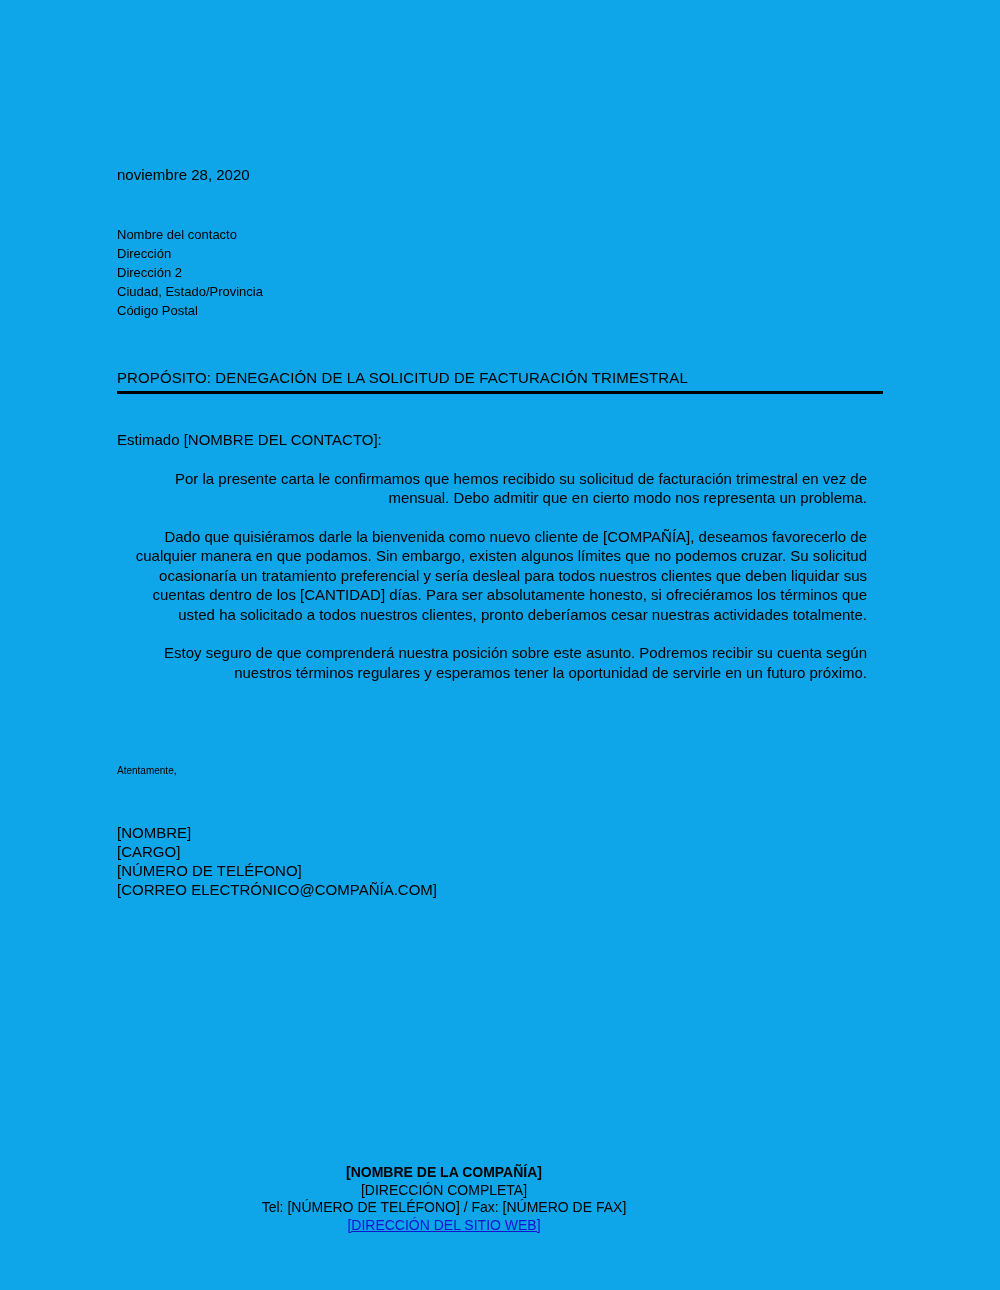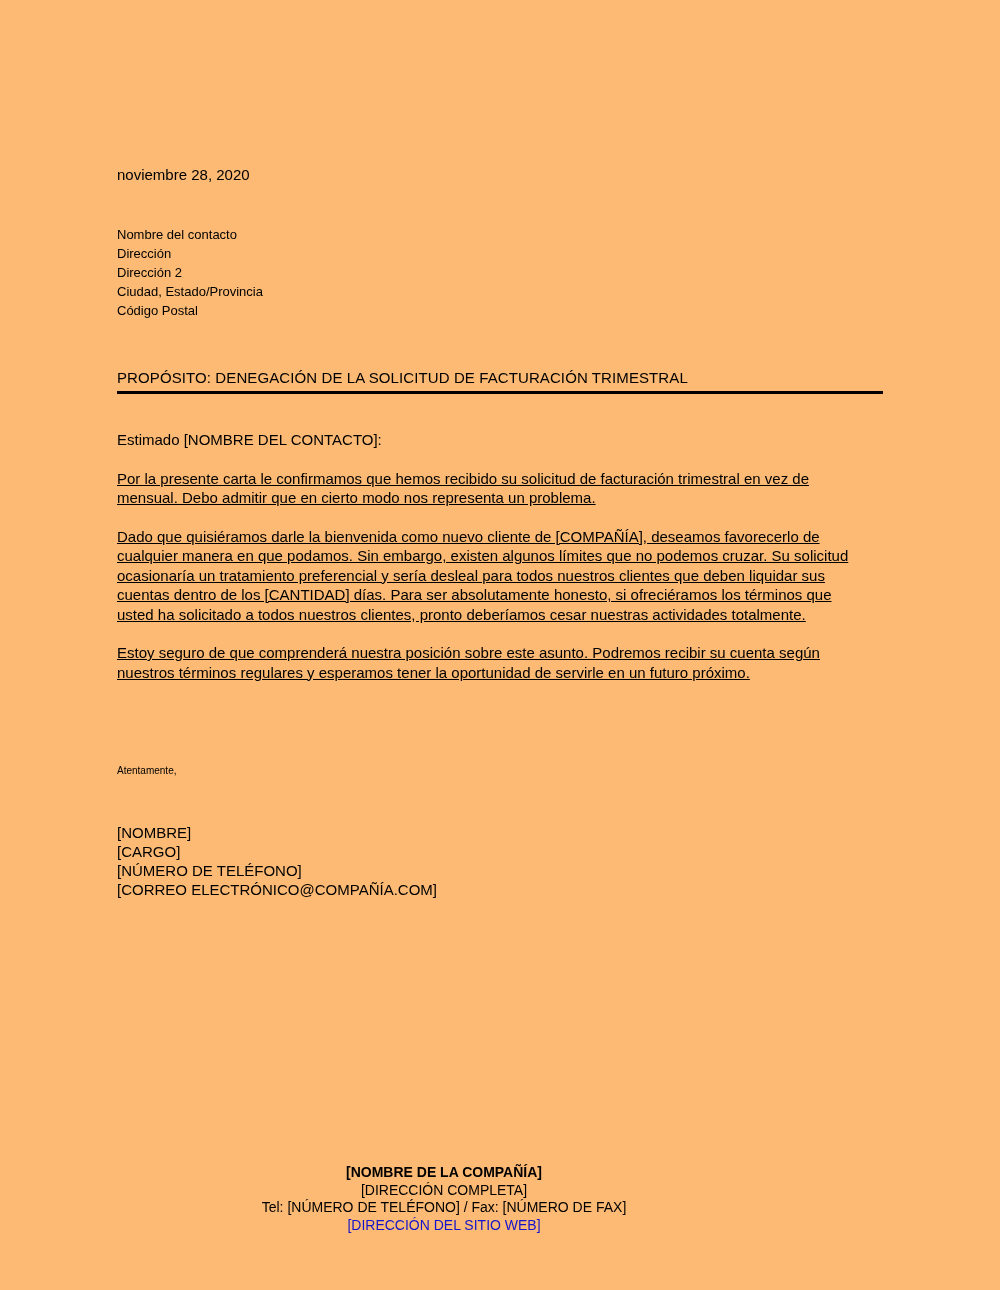--- a/index.html
+++ b/index.html
@@ -14,21 +14,21 @@
     font-family: "Liberation Sans", sans-serif;
     color: #000000;
     -webkit-font-smoothing: antialiased;
   }
   .page {
     position: absolute;
     left: 0;
     top: 0;
     width: 1000px;
     height: 1290px;
-    background: #fdba74;
+    background: #0ea5e9;
     overflow: hidden;
   }
   .content {
     position: absolute;
     left: 117px;
     top: 0;
     width: 766px;
   }
 
   
@@ -75,21 +75,21 @@
   
   .body-block {
     position: absolute;
     top: 430px;
     left: 0;
     width: 750px;
     font-size: 15px;
     line-height: 19.5px;
   }
   .salutation { margin: 0 0 19px 0; }
-  .para { margin: 0 0 19px 0; text-align: left; text-decoration: underline; }
+  .para { margin: 0 0 19px 0; text-align: right; }
   .para.last { margin-bottom: 0; }
 
   
   .closing-block {
     position: absolute;
     top: 761px;
     left: 0;
     font-size: 10px;
     line-height: 19px;
     white-space: pre;
@@ -112,20 +112,21 @@
     top: 1164px;
     width: 888px;
     text-align: center;
     font-size: 14px;
     line-height: 17.5px;
   }
   .footer-company { font-weight: bold; }
   .footer-line { white-space: pre; }
   .footer-link {
     color: #1414cc;
+    text-decoration: underline;
     cursor: pointer;
   }
 </style>
 </head>
 <body>
 
 <div class="page">
   <div class="content">
 
     <div class="date-block">noviembre 28, 2020</div>

